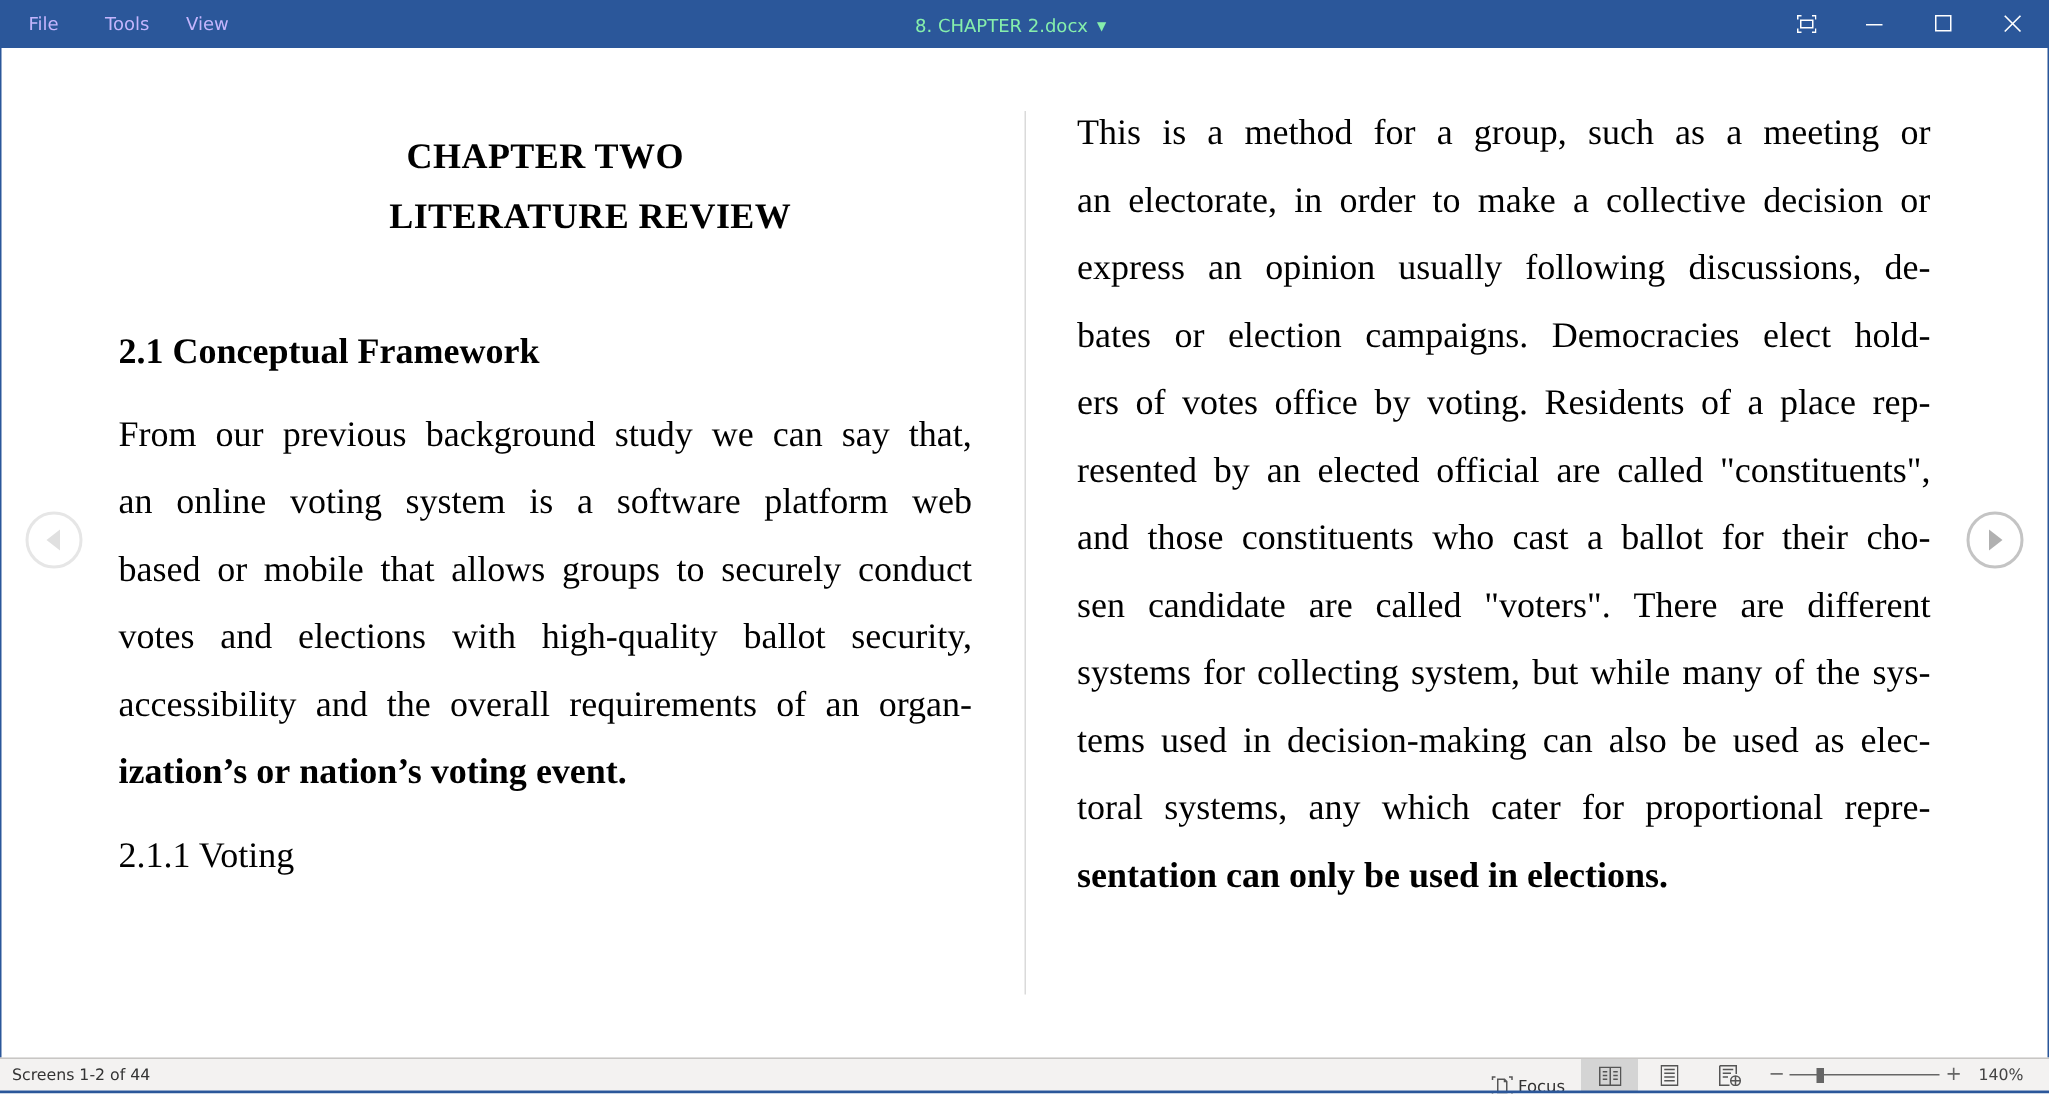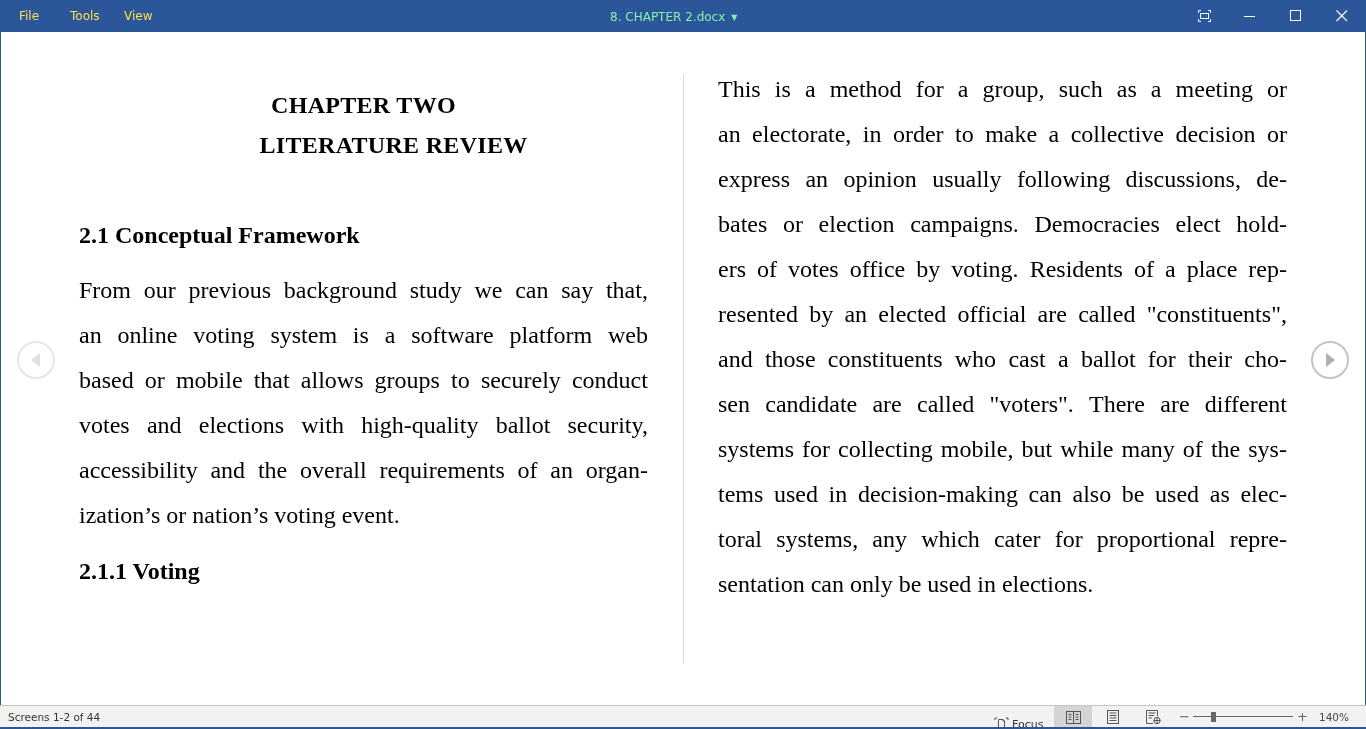--- a/index.html
+++ b/index.html
@@ -6,21 +6,21 @@
   html, body { width: 1366px; height: 729px; overflow: hidden; background: #ffffff; }
   body { position: relative; font-family: "Liberation Sans", sans-serif; }
 
   
   .titlebar {
     position: absolute; left: 0; top: 0; width: 1366px; height: 32px;
     background: #2b579a; color: #ffffff;
   }
   .menu-item {
     position: absolute; top: 0; height: 32px; line-height: 32px;
-    font-size: 12px; color: #fde047; cursor: default;
+    font-size: 12px; color: #c4b5fd; cursor: default;
     font-family: "DejaVu Sans", sans-serif;
   }
   .doc-title {
     position: absolute; top: 0; left: 610px; height: 32px; line-height: 34px;
     font-size: 12px; color: #86efac; font-family: "DejaVu Sans", sans-serif;
   }
   .doc-title .caret { display: inline-block; margin-left: 6px; font-size: 8px; vertical-align: 1px; }
   .winbtn {
     position: absolute; top: 0; width: 46px; height: 32px;
     display: flex; align-items: center; justify-content: center;
@@ -40,30 +40,30 @@
   .col-right { left: 718px; width: 569px; }
 
   .chapter-title {
     font-weight: bold; font-size: 24px; text-align: center; line-height: 46px;
     letter-spacing: 0.3px;
   }
   .t1 { position: absolute; left: 0; width: 569px; top: 16px; }
   .t2 { position: absolute; left: 30px; width: 569px; top: 56px; }
 
   .h2 { position: absolute; left: 0; top: 146px; font-weight: bold; font-size: 24px; line-height: 46px; }
-  .h3 { position: absolute; left: 0; top: 482px; font-weight: bold; font-size: 24px; line-height: 46px; }
+  .h3 { position: absolute; left: 0; top: 482px; font-weight: normal; font-size: 24px; line-height: 46px; }
 
   .body-line {
     font-size: 24px; height: 45px; line-height: 45px;
     text-align: justify; text-align-last: justify; white-space: nowrap;
     display: flex; justify-content: space-between;
   }
   .body-line.last { justify-content: flex-start; }
   .body-line span.w { display: inline-block; }
-  .body-line.last span.w { margin-right: 6px; }
+  .body-line.last span.w { margin-right: 6px; font-weight: bold; }
 
   .para-left { position: absolute; left: 0; top: 202px; width: 569px; }
   .para-right { position: absolute; left: 0; top: 1px; width: 569px; }
 
   .divider { position: absolute; left: 683px; top: 74px; width: 1px; height: 589px; background: #dadada; }
 
   .nav-arrow {
     position: absolute; width: 38px; height: 38px; border-radius: 50%;
     border: 2px solid #e6e6e6; display: flex; align-items: center; justify-content: center;
   }
@@ -285,21 +285,21 @@
         <span class="w">called</span>
         <span class="w">"voters".</span>
         <span class="w">There</span>
         <span class="w">are</span>
         <span class="w">different</span>
       </div>
       <div class="body-line">
         <span class="w">systems</span>
         <span class="w">for</span>
         <span class="w">collecting</span>
-        <span class="w">mobile,</span>
+        <span class="w">system,</span>
         <span class="w">but</span>
         <span class="w">while</span>
         <span class="w">many</span>
         <span class="w">of</span>
         <span class="w">the</span>
         <span class="w">sys-</span>
       </div>
       <div class="body-line">
         <span class="w">tems</span>
         <span class="w">used</span>

